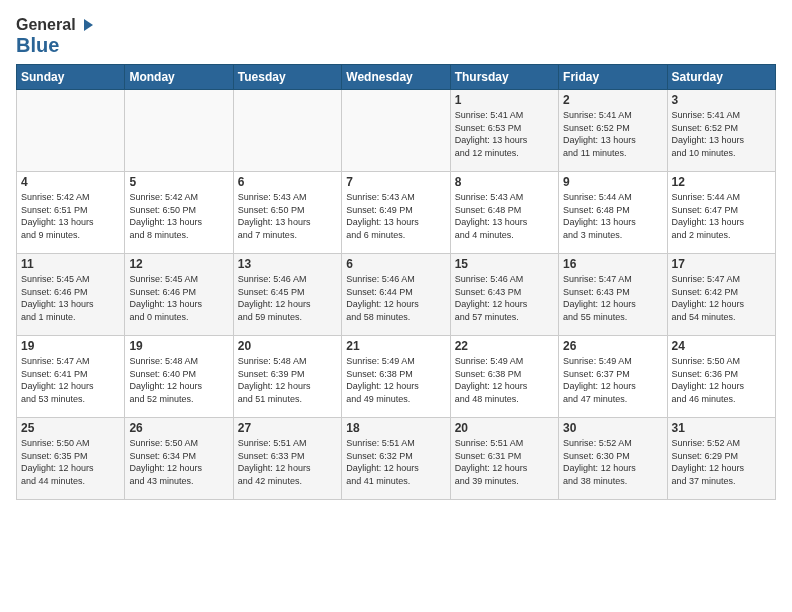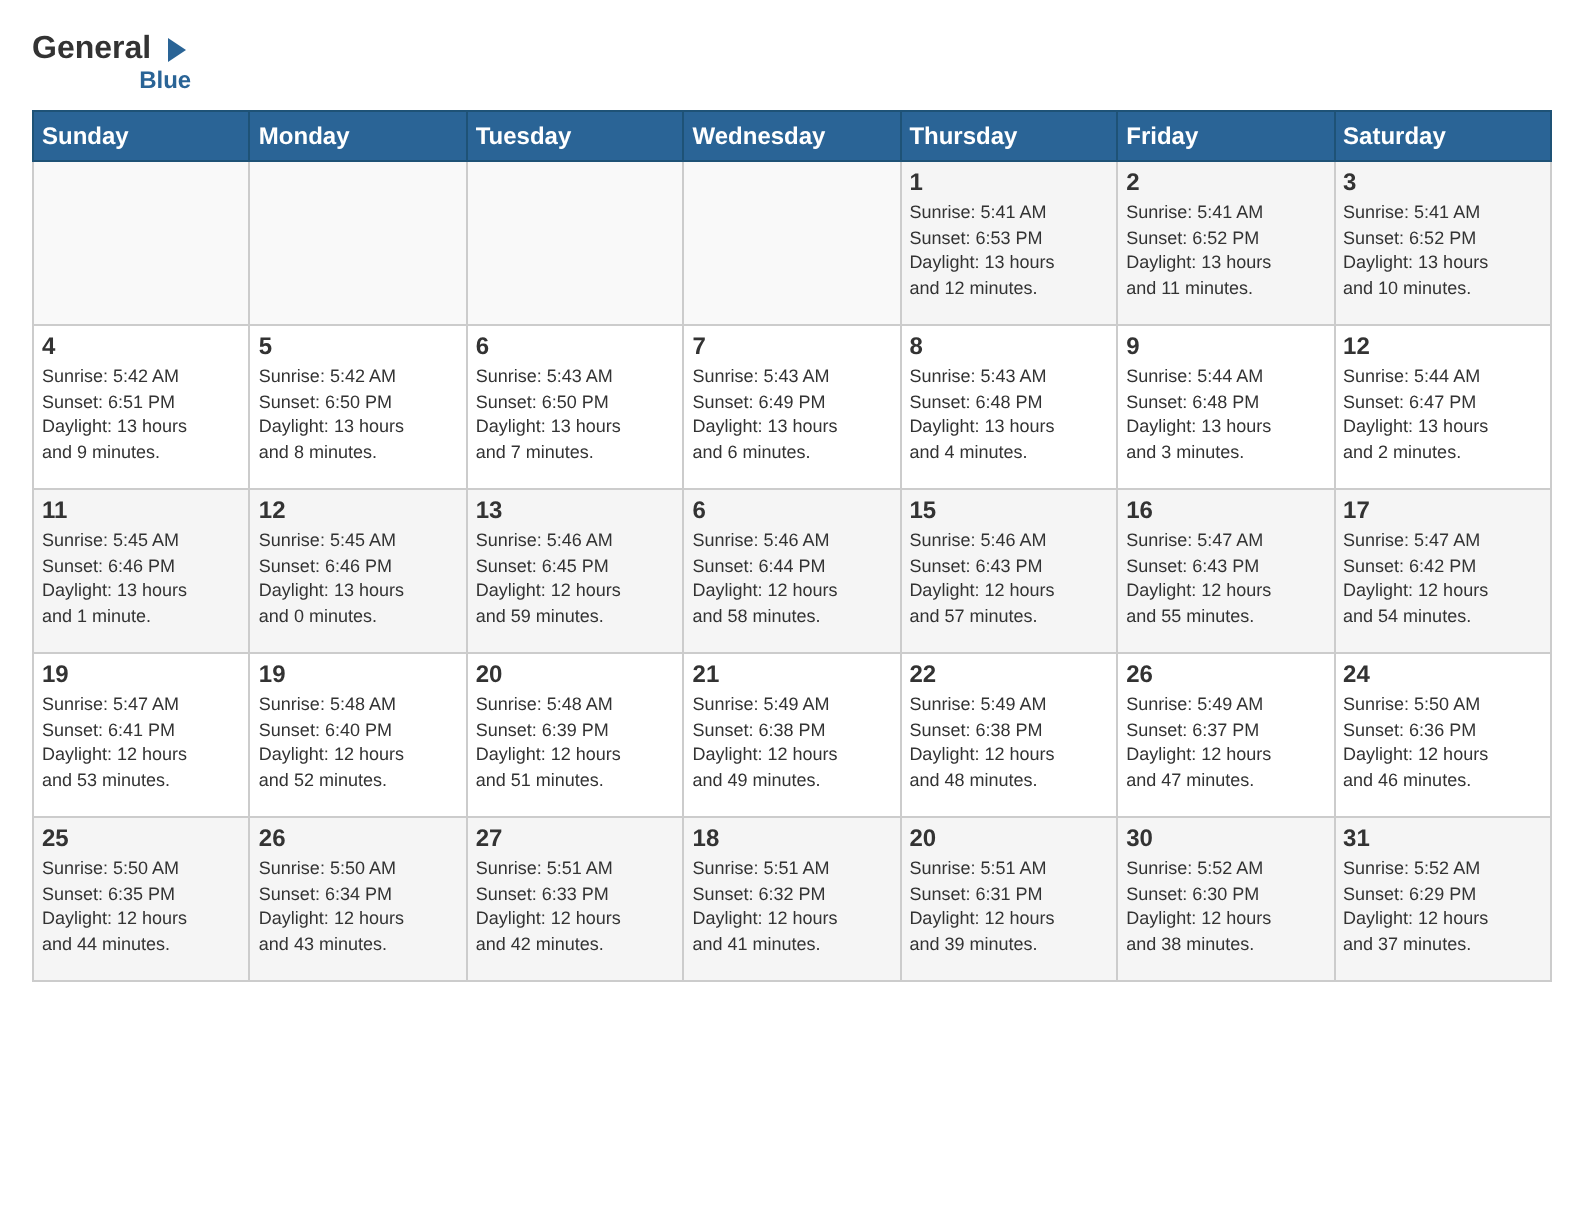--- a/index.html
+++ b/index.html
@@ -13,21 +13,20 @@
     .header-area {
       display: flex;
       justify-content: space-between;
       align-items: flex-start;
       margin-bottom: 8px;
     }
     .logo {
       display: flex;
       align-items: center;
       gap: 4px;
-      text-align: right;
     }
     .title-area {
       text-align: right;
     }
     .calendar-title {
       font-size: 38px;
       font-weight: bold;
       color: #333;
       line-height: 1.1;
     }
@@ -81,21 +80,21 @@
 
 <div class="header-area">
   <div class="logo">
   <div style="display:flex; flex-direction:column; line-height:1.1;">
     <div style="display:flex; align-items:center; gap:2px;">
       <span style="font-size:16px; font-weight:bold; color:#333;">General</span>
       <svg width="18" height="18" viewBox="0 0 18 18">
         <polygon points="6,3 15,9 6,15" fill="#2a6496"></polygon>
       </svg>
     </div>
-    <span style="font-size:12px; font-weight:bold; color:#2a6496;">Blue</span>
+    <span style="font-size:20px; font-weight:bold; color:#2a6496;">Blue</span>
   </div>
 </div>
   <div class="title-area">
     <div class="calendar-title"></div>
     <div class="calendar-subtitle"></div>
   </div>
 </div>
 
 <table>
   <thead>

